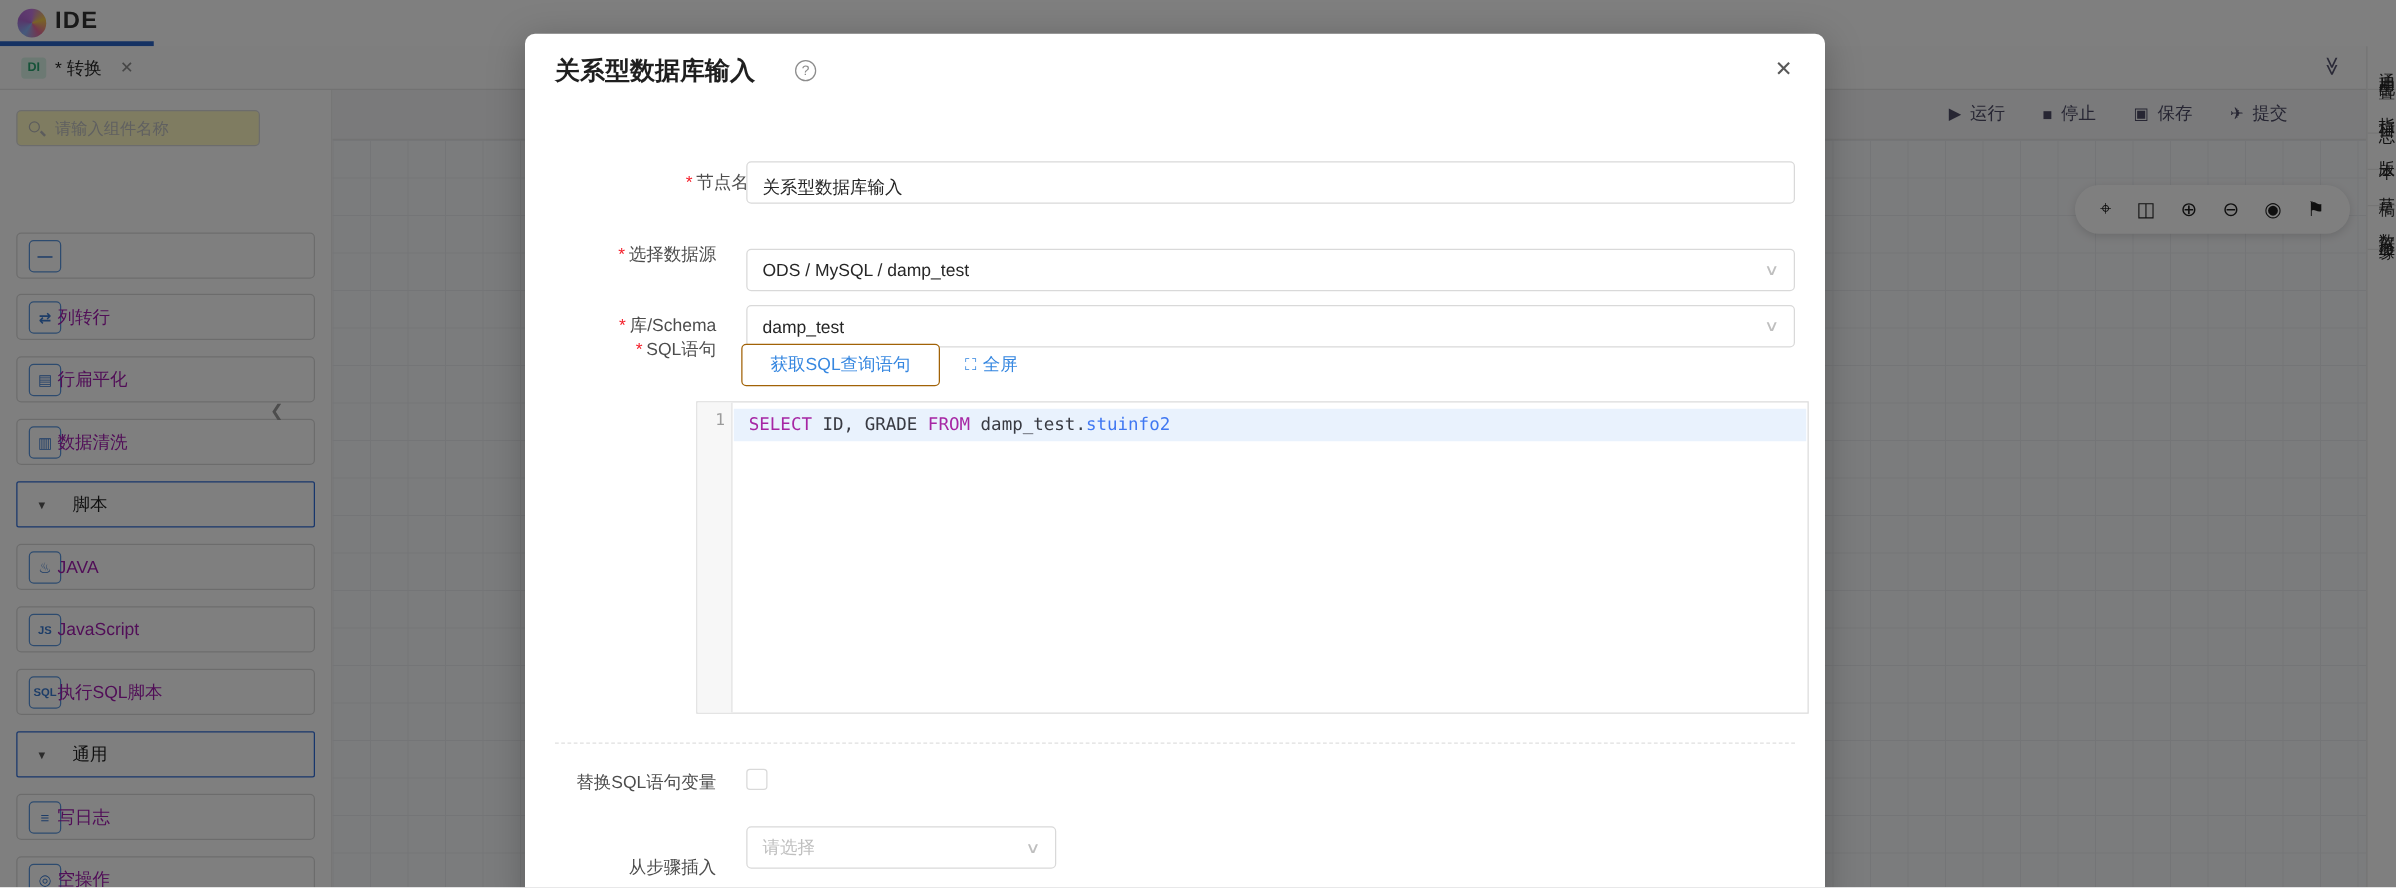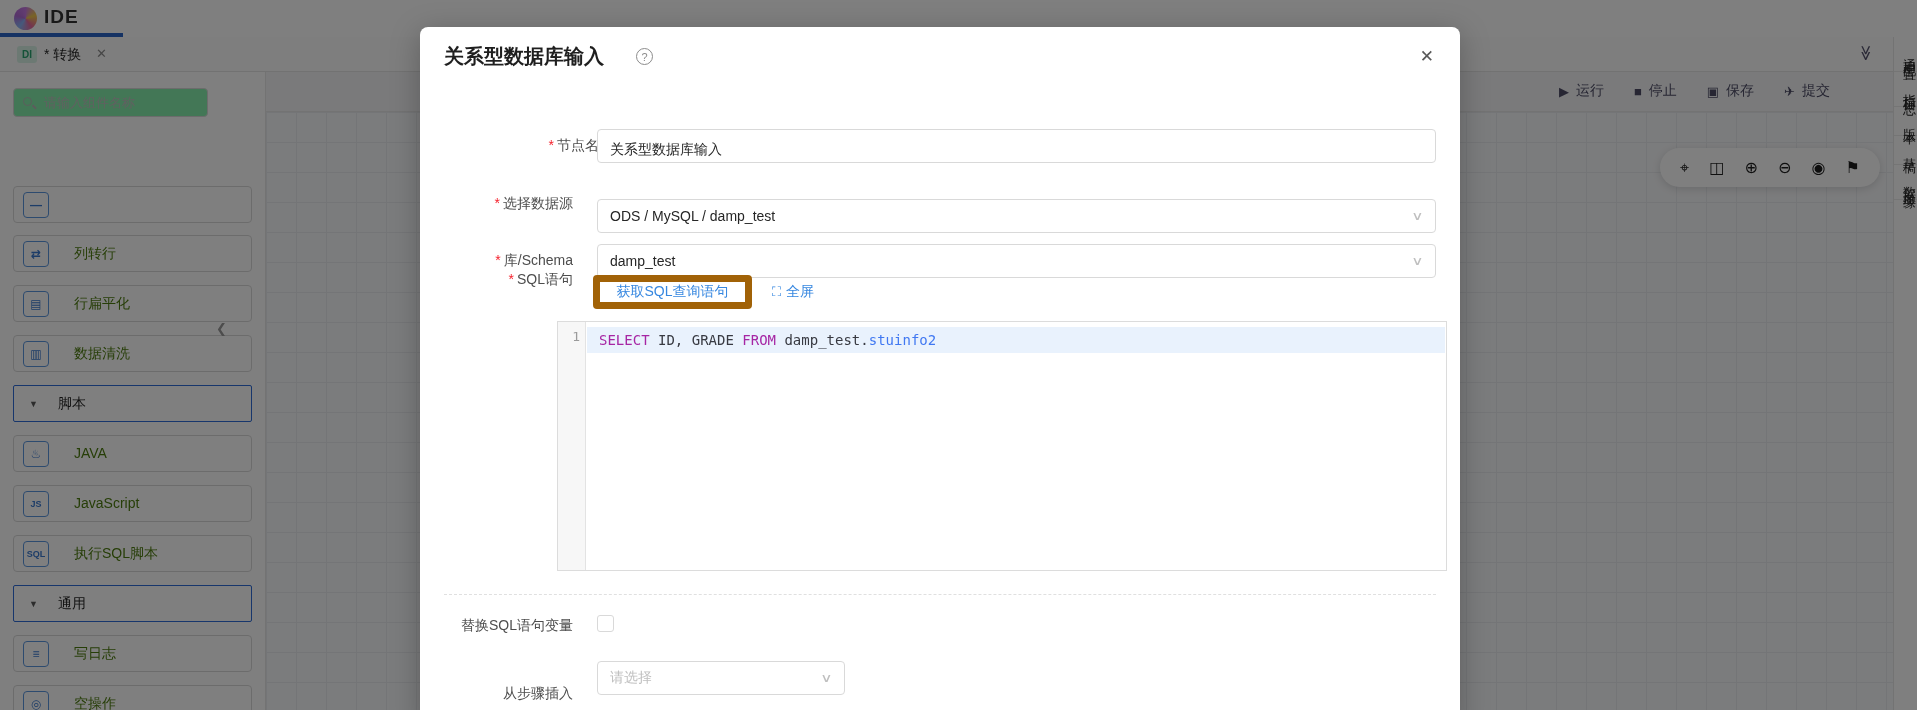--- a/index.html
+++ b/index.html
@@ -17,30 +17,30 @@
   .topbar-underline { position:absolute; left:0; top:33px; width:123px; height:4px; background:#2b65c7; }
   
   .tabstrip { position:absolute; left:0; top:37px; width:1917px; height:35px; background:#fcfcfc; border-bottom:1px solid #e4e4e4; }
   .di-badge { position:absolute; left:17px; top:9px; width:20px; height:17px; background:#d8f3e6; color:#2ba471;
     font-size:10px; font-weight:700; border-radius:3px; display:flex; align-items:center; justify-content:center; }
   .tab-label { position:absolute; left:44px; top:9px; font-size:14px; color:#262626; }
   .tab-close { position:absolute; left:96px; top:9px; font-size:13px; color:#8c8c8c; cursor:pointer; }
   .collapse-chevrons { position:absolute; left:1858px; top:7px; font-size:15px; color:#55536e; transform:rotate(90deg); }
   
   .sidebar { position:absolute; left:0; top:72px; width:266px; height:638px; background:#fff; border-right:1px solid #e6e6e6; overflow:hidden; }
-  .search-box { position:absolute; left:13px; top:16px; width:195px; height:29px; border:1px solid #d9d9d9; border-radius:4px; background:#86efac; }
+  .search-box { position:absolute; left:13px; top:16px; width:195px; height:29px; border:1px solid #d9d9d9; border-radius:4px; background:#fef9c3; }
   .search-box input { position:absolute; left:30px; top:0; width:160px; height:27px; border:0; outline:0; font-size:13px; color:#595959; background:transparent; font-family:inherit; }
   .search-box input::placeholder { color:#c1c1c1; }
   .lens { position:absolute; left:9px; top:8px; width:9px; height:9px; border:1.5px solid #b9b9b9; border-radius:50%; }
   .lens::after { content:""; position:absolute; left:8px; top:8px; width:5px; height:1.5px; background:#b9b9b9; transform:rotate(45deg); }
   .side-item { position:absolute; left:13px; width:239px; height:37px; background:#fff; border:1px solid #d9d9d9; border-radius:4px; cursor:pointer; }
   .side-item .ibox { position:absolute; left:9px; top:5px; width:26px; height:26px; border:1px solid #5b96de; border-radius:4px;
     color:#3b7ad0; font-size:12px; font-weight:700; display:flex; align-items:center; justify-content:center; }
   .side-item .ibox.small { font-size:9px; }
-  .side-item .ilabel { position:absolute; left:60px; top:9px; font-size:14px; font-weight:500; color:#4d7c0f; }
+  .side-item .ilabel { position:absolute; left:32px; top:9px; font-size:14px; font-weight:500; color:#a21caf; }
   .side-section { position:absolute; left:13px; width:239px; height:37px; background:#fff; border:1px solid #2f6cd8; border-radius:2px; cursor:pointer; }
   .side-section .caret { position:absolute; left:15px; top:13px; font-size:9px; color:#595959; }
   .side-section .slabel { position:absolute; left:44px; top:9px; font-size:14px; font-weight:500; color:#1f1f1f; }
   .panel-collapse { position:absolute; left:216px; top:321px; font-size:13px; color:#9a9a9a; cursor:pointer; }
   
   .canvas-toolbar { position:absolute; left:266px; top:72px; width:1627px; height:40px; background:#f4f5f7; border-bottom:1px solid #e7e7e7; }
   .run-group { position:absolute; right:87px; top:82px; display:flex; gap:30px; align-items:center; }
   .run-item { display:flex; gap:7px; align-items:center; font-size:14px; color:#4e4c66; cursor:pointer; }
   .run-item .ric { font-size:13px; }
   .canvas { position:absolute; left:266px; top:112px; width:1627px; height:598px; background-color:#f7f8fa;
@@ -60,21 +60,21 @@
   .m-title { position:absolute; left:24px; top:16px; font-size:20px; font-weight:600; color:#1f1f1f; }
   .m-help { position:absolute; left:216px; top:21px; width:17px; height:17px; border:1px solid #8c8c8c; border-radius:50%;
     font-size:11px; color:#8c8c8c; display:flex; align-items:center; justify-content:center; cursor:pointer; }
   .m-close { position:absolute; right:26px; top:19px; font-size:17px; color:#595959; cursor:pointer; }
   .f-label { position:absolute; left:0; width:153px; text-align:right; font-size:14px; color:#4d4d4d; }
   .f-label .star { color:#f5222d; margin-right:3px; }
   .f-input { position:absolute; left:177px; width:839px; height:34px; border:1px solid #d9d9d9; border-radius:4px; background:#fff;
     font-size:14px; color:#262626; padding:0 12px; display:flex; align-items:center; }
   input.f-input { font-family:inherit; outline:0; display:block; padding-top:7px; }
   .chev { position:absolute; right:13px; top:9px; font-size:12px; color:#bfbfbf; transform:scaleX(1.4); }
-  .fetch-btn { position:absolute; left:173px; top:248px; width:159px; height:34px; border:7px solid #a16207; border-radius:4px;
+  .fetch-btn { position:absolute; left:173px; top:248px; width:159px; height:34px; border:1px solid #a16207; border-radius:4px;
     background:#fff; color:#3687e0; font-size:14px; display:flex; align-items:center; justify-content:center; cursor:pointer; }
   .fullscreen-link { position:absolute; left:352px; top:256px; display:flex; gap:5px; align-items:center; color:#3687e0; font-size:14px; cursor:pointer; }
   .fullscreen-link .fs-ic { font-size:13px; }
   .editor { position:absolute; left:137px; top:294px; width:890px; height:250px; border:1px solid #dcdcdc; background:#fff;
     font-family:"DejaVu Sans Mono","Liberation Mono",monospace; font-size:14px; }
   .gutter { position:absolute; left:0; top:0; width:28px; height:248px; background:#f7f7f7; border-right:1px solid #e3e3e3; }
   .lineno { position:absolute; left:0; top:7px; width:22px; text-align:right; color:#9b9b9b; font-size:13px; }
   .codeline { position:absolute; left:29px; top:5px; right:1px; height:26px; background:#e9f2fd; line-height:26px; padding-left:12px; white-space:pre; }
   .tok-kw { color:#a626a4; } .tok-pl { color:#383a42; } .tok-id { color:#4078f2; }
   .dashed-sep { position:absolute; left:24px; top:567px; width:992px; border-top:1px dashed #e0e0e0; }

